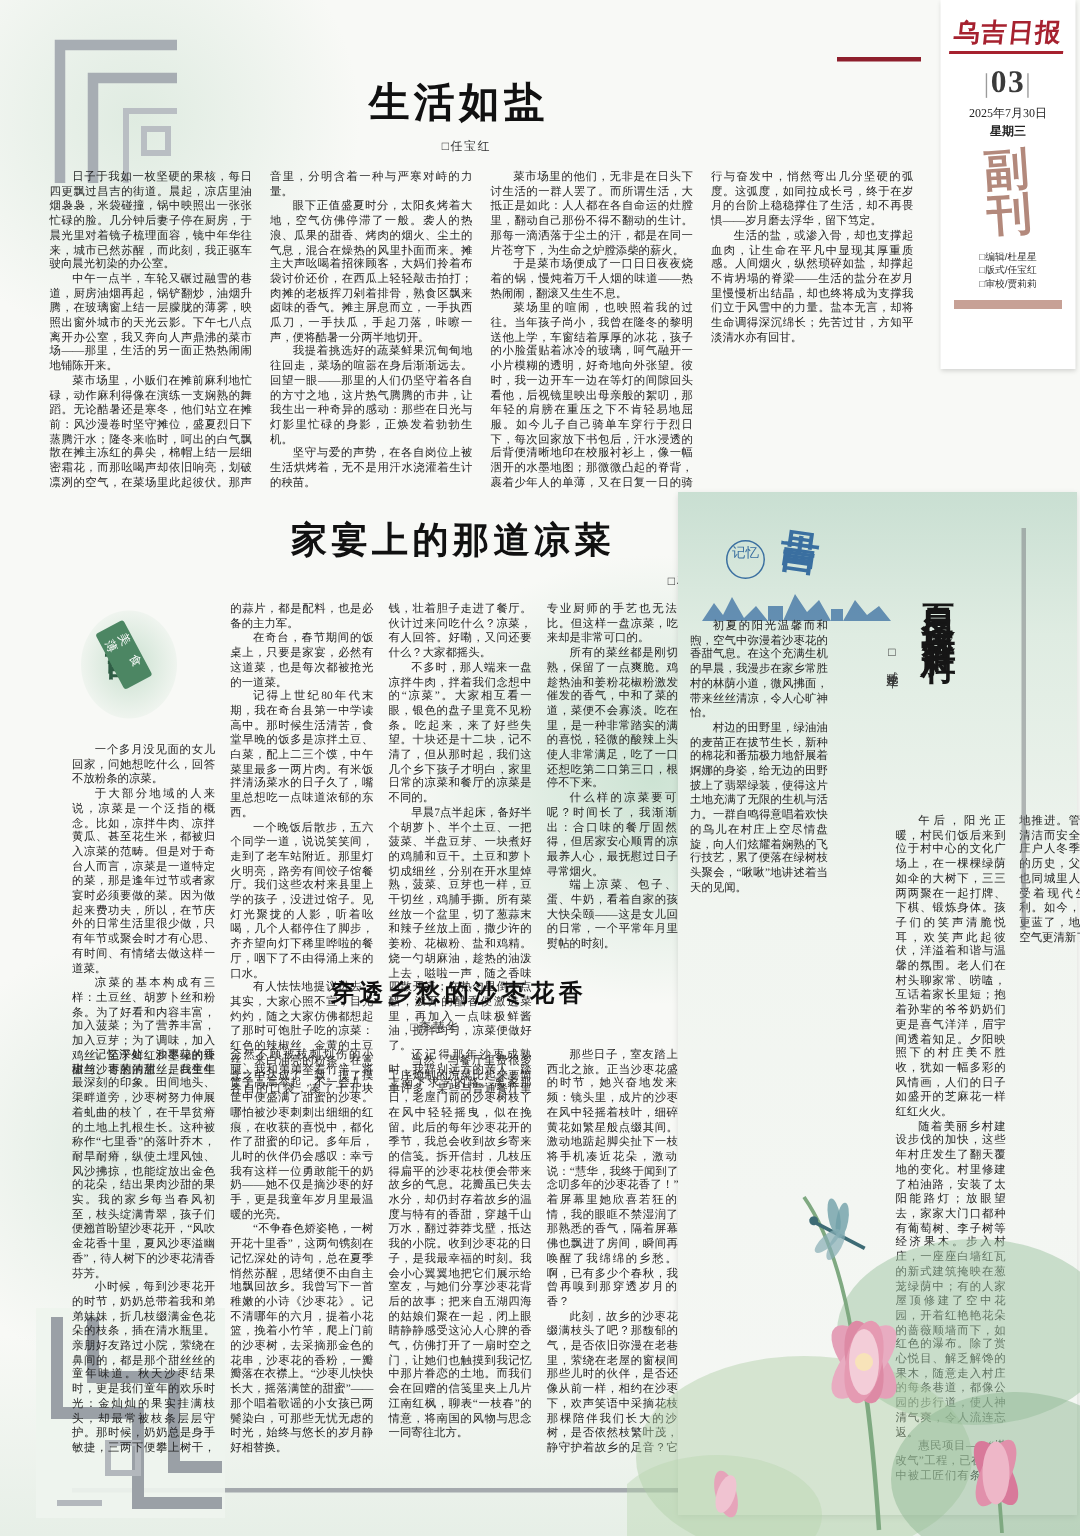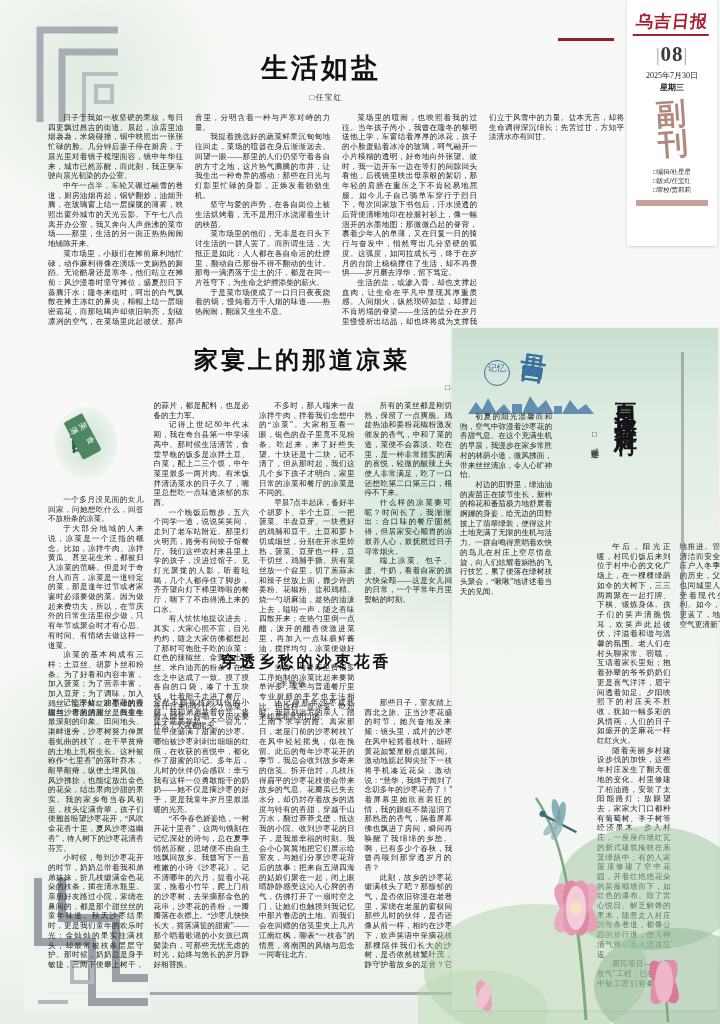--- a/index.html
+++ b/index.html
@@ -25,21 +25,21 @@
   .staff{margin-top:8px;font-size:6.5px;line-height:9px;color:#333;font-family:"Liberation Sans",sans-serif;}
   .mast-bar{margin:6px auto 0;width:72px;height:6px;background:#c7a196;}
   .red-seg{position:absolute;left:558px;top:38px;width:56px;height:3px;background:#8e1f2c;z-index:6;}
   .fold-line{position:absolute;left:681px;top:352px;width:3px;height:268px;background:rgba(125,130,133,.55);z-index:8;}
   
   .a-title{font-weight:bold;color:#111;letter-spacing:3px;font-family:"Liberation Serif",serif;}
   .a-byline{font-size:8px;color:#333;margin-top:6px;letter-spacing:1px;}
   .body-txt{font-size:7.6px;line-height:9.7px;text-align:justify;color:#242424;column-fill:auto;}
   .body-txt p{margin:0;text-indent:2em;}
   
-  .art1{position:absolute;left:48px;top:50px;width:576px;z-index:4;}
+  .art1{position:absolute;left:33px;top:50px;width:576px;z-index:4;}
   .art1 .a-title{font-size:27px;text-align:center;transform:translateX(-15px);}
   .art1 .a-byline{text-align:center;transform:translateX(-10px);}
   .art1 .body-txt{margin-top:10px;height:222px;column-count:4;column-gap:12px;}
   
   .art2{position:absolute;left:48px;top:344px;width:412px;z-index:4;}
   .art2 .a-title{font-size:24px;text-align:center;position:relative;left:48px;}
   .art2 .a-byline{text-align:right;position:relative;left:18px;}
   .art2 .body-txt{margin-top:8px;height:330px;column-count:4;column-gap:10px;}
   .food-stamp{float:left;width:76px;height:88px;margin:2px 6px 4px 0;position:relative;}
   .food-stamp .blob{position:absolute;left:6px;top:4px;width:64px;height:72px;border-radius:50%;
@@ -104,21 +104,21 @@
     <g fill="none" stroke="#b3b8bd" stroke-width="4">
       <rect x="44" y="84" width="20" height="20"></rect>
       <path d="M10 124 H40"></path>
     </g>
   </svg>
 
   <div class="red-seg"></div>
   <div class="mast">
     <div class="paper-name">乌吉日报</div>
     <div class="page-no">
-      <span class="bar">|</span><span>08</span><span class="bar">|</span>
+      <span class="bar">|</span><span>03</span><span class="bar">|</span>
     </div>
     <div class="date-line">2025年7月30日</div>
     <div class="weekday">星期三</div>
     <div class="fk">
       <div>副</div>
       <div>刊</div>
     </div>
     <div class="staff">
       <div>□编辑/杜星星</div>
       <div>□版式/任宝红</div>
@@ -128,20 +128,21 @@
   </div>
   <div class="fold-line"></div>
 
   <div class="art1">
     <div class="a-title">生活如盐</div>
     <div class="a-byline">□任宝红</div>
     <div class="body-txt">
         <p>日子于我如一枚坚硬的果核，每日四更飘过昌吉的街道。晨起，凉店里油烟袅袅，米袋碰撞，锅中映照出一张张忙碌的脸。几分钟后妻子停在厨房，于晨光里对着镜子梳理面容，镜中年华往来，城市已然苏醒，而此刻，我正驱车驶向晨光初染的办公室。</p>
         <p>中午一点半，车轮又碾过融雪的巷道，厨房油烟再起，锅铲翻炒，油烟升腾，在玻璃窗上结一层朦胧的薄雾，映照出窗外城市的天光云影。下午七八点离开办公室，我又奔向人声鼎沸的菜市场——那里，生活的另一面正热热闹闹地铺陈开来。</p>
         <p>菜市场里，小贩们在摊前麻利地忙碌，动作麻利得像在演练一支娴熟的舞蹈。无论酷暑还是寒冬，他们站立在摊前：风沙漫卷时坚守摊位，盛夏烈日下蒸腾汗水；隆冬来临时，呵出的白气飘散在摊主冻红的鼻尖，棉帽上结一层细密霜花，而那吆喝声却依旧响亮，划破凛冽的空气，在菜场里此起彼伏。那声音里，分明含着一种与严寒对峙的力量。</p>
+        <p>眼下正值盛夏时分，太阳炙烤着大地，空气仿佛停滞了一般。袭人的热浪、瓜果的甜香、烤肉的烟火、尘土的气息，混合在燥热的风里扑面而来。摊主大声吆喝着招徕顾客，大妈们拎着布袋讨价还价，在西瓜上轻轻敲击拍打；肉摊的老板挥刀剁着排骨，熟食区飘来卤味的香气。摊主屏息而立，一手执西瓜刀，一手扶瓜，手起刀落，咔嚓一声，便将酷暑一分两半地切开。</p>
         <p>我提着挑选好的蔬菜鲜果沉甸甸地往回走，菜场的喧嚣在身后渐渐远去。回望一眼——那里的人们仍坚守着各自的方寸之地，这片热气腾腾的市井，让我生出一种奇异的感动：那些在日光与灯影里忙碌的身影，正焕发着勃勃生机。</p>
         <p>坚守与爱的声势，在各自岗位上被生活烘烤着，无不是用汗水浇灌着生计的秧苗。</p>
         <p>菜市场里的他们，无非是在日头下讨生活的一群人罢了。而所谓生活，大抵正是如此：人人都在各自命运的灶膛里，翻动自己那份不得不翻动的生计。那每一滴洒落于尘土的汗，都是在同一片苍穹下，为生命之炉膛添柴的薪火。</p>
         <p>于是菜市场便成了一口日日夜夜烧着的锅，慢炖着万千人烟的味道——热热闹闹，翻滚又生生不息。</p>
         <p>菜场里的喧闹，也映照着我的过往。当年孩子尚小，我曾在隆冬的黎明送他上学，车窗结着厚厚的冰花，孩子的小脸蛋贴着冰冷的玻璃，呵气融开一小片模糊的透明，好奇地向外张望。彼时，我一边开车一边在等灯的间隙回头看他，后视镜里映出母亲般的絮叨，那年轻的肩膀在重压之下不肯轻易地屈服。如今儿子自己骑单车穿行于烈日下，每次回家放下书包后，汗水浸透的后背便清晰地印在校服衬衫上，像一幅洇开的水墨地图；那微微凸起的脊背，裹着少年人的单薄，又在日复一日的骑行与奋发中，悄然弯出几分坚硬的弧度。这弧度，如同拉成长弓，终于在岁月的台阶上稳稳撑住了生活，却不再畏惧——岁月磨去浮华，留下笃定。</p>
         <p>生活的盐，或渗入骨，却也支撑起血肉，让生命在平凡中显现其厚重质感。人间烟火，纵然琐碎如盐，却撑起不肯坍塌的脊梁——生活的盐分在岁月里慢慢析出结晶，却也终将成为支撑我们立于风雪中的力量。盐本无言，却将生命调得深沉绵长；先苦过甘，方知平淡清水亦有回甘。</p>
       </div>
   </div>
 
   <div class="art2">
@@ -149,20 +150,21 @@
     <div class="a-byline">□马志娟</div>
     <div class="body-txt">
       <div class="food-stamp">
         <div class="blob"></div>
         <div class="food-cj">昌吉</div>
         <div class="food-ribbon">美食薄</div>
       </div>
     <p>一个多月没见面的女儿回家，问她想吃什么，回答不放粉条的凉菜。</p>
         <p>于大部分地域的人来说，凉菜是一个泛指的概念。比如，凉拌牛肉、凉拌黄瓜、甚至花生米，都被归入凉菜的范畴。但是对于奇台人而言，凉菜是一道特定的菜，那是逢年过节或者家宴时必须要做的菜。因为做起来费功夫，所以，在节庆外的日常生活里很少做，只有年节或聚会时才有心思、有时间、有情绪去做这样一道菜。</p>
         <p>凉菜的基本构成有三样：土豆丝、胡萝卜丝和粉条。为了好看和内容丰富，加入菠菜；为了营养丰富，加入豆芽；为了调味，加入鸡丝。至于鲜红和墨绿的辣椒丝、青葱的葱丝、白生生的蒜片，都是配料，也是必备的主力军。</p>
+        <p>在奇台，春节期间的饭桌上，只要是家宴，必然有这道菜，也是每次都被抢光的一道菜。</p>
         <p>记得上世纪80年代末期，我在奇台县第一中学读高中。那时候生活清苦，食堂早晚的饭多是凉拌土豆、白菜，配上二三个馍，中午菜里最多一两片肉。有米饭拌清汤菜水的日子久了，嘴里总想吃一点味道浓郁的东西。</p>
         <p>一个晚饭后散步，五六个同学一道，说说笑笑间，走到了老车站附近。那里灯火明亮，路旁有间饺子馆餐厅。我们这些农村来县里上学的孩子，没进过馆子。见灯光聚拢的人影，听着吆喝，几个人都停住了脚步，齐齐望向灯下稀里哗啦的餐厅，咽下了不由得涌上来的口水。</p>
         <p>有人怯怯地提议进去，其实，大家心照不宣，目光灼灼，随之大家仿佛都想起了那时可饱肚子吃的凉菜：红色的辣椒丝、金黄的土豆丝、米白油亮的粉条，在意念之中达成了一致。摸了摸各自的口袋，凑了十五块钱，壮着胆子走进了餐厅。伙计过来问吃什么？凉菜，有人回答。好嘞，又问还要什么？大家都摇头。</p>
         <p>不多时，那人端来一盘凉拌牛肉，拌着我们念想中的“凉菜”。大家相互看一眼，银色的盘子里竟不见粉条。吃起来，来了好些失望。十块还是十二块，记不清了，但从那时起，我们这几个乡下孩子才明白，家里日常的凉菜和餐厅的凉菜是不同的。</p>
         <p>早晨7点半起床，备好半个胡萝卜、半个土豆、一把菠菜、半盘豆芽、一块煮好的鸡脯和豆干。土豆和萝卜切成细丝，分别在开水里焯熟，菠菜、豆芽也一样，豆干切丝，鸡脯手撕。所有菜丝放一个盆里，切了葱蒜末和辣子丝放上面，撒少许的姜粉、花椒粉、盐和鸡精。烧一勺胡麻油，趁热的油泼上去，嗞啦一声，随之香味四散开来；在热勺里倒一点醋，泼开的醋香便激进菜里，再加入一点味极鲜酱油，搅拌均匀，凉菜便做好了。</p>
         <p>当然，与餐厅里费很多工序炮制的凉菜比起来要简单许多，某些与普通餐厅里专业厨师的手艺也无法相比。但这样一盘凉菜，吃起来却是非常可口的。</p>
         <p>所有的菜丝都是刚切烫熟，保留了一点爽脆。鸡丝趁热油和姜粉花椒粉激发出催发的香气，中和了菜的味道，菜便不会寡淡。吃在嘴里，是一种非常踏实的满足的喜悦，轻微的酸辣上头，使人非常满足，吃了一口，还想吃第二口第三口，根本停不下来。</p>
         <p>什么样的凉菜要可口呢？时间长了，我渐渐悟出：合口味的餐厅固然难得，但居家安心顺胃的凉菜最养人心，最抚慰过日子的寻常烟火。</p>
         <p>端上凉菜、包子、鸡蛋、牛奶，看着自家的孩子大快朵颐——这是女儿回家的日常，一个平常年月里最熨帖的时刻。</p>
       </div>

